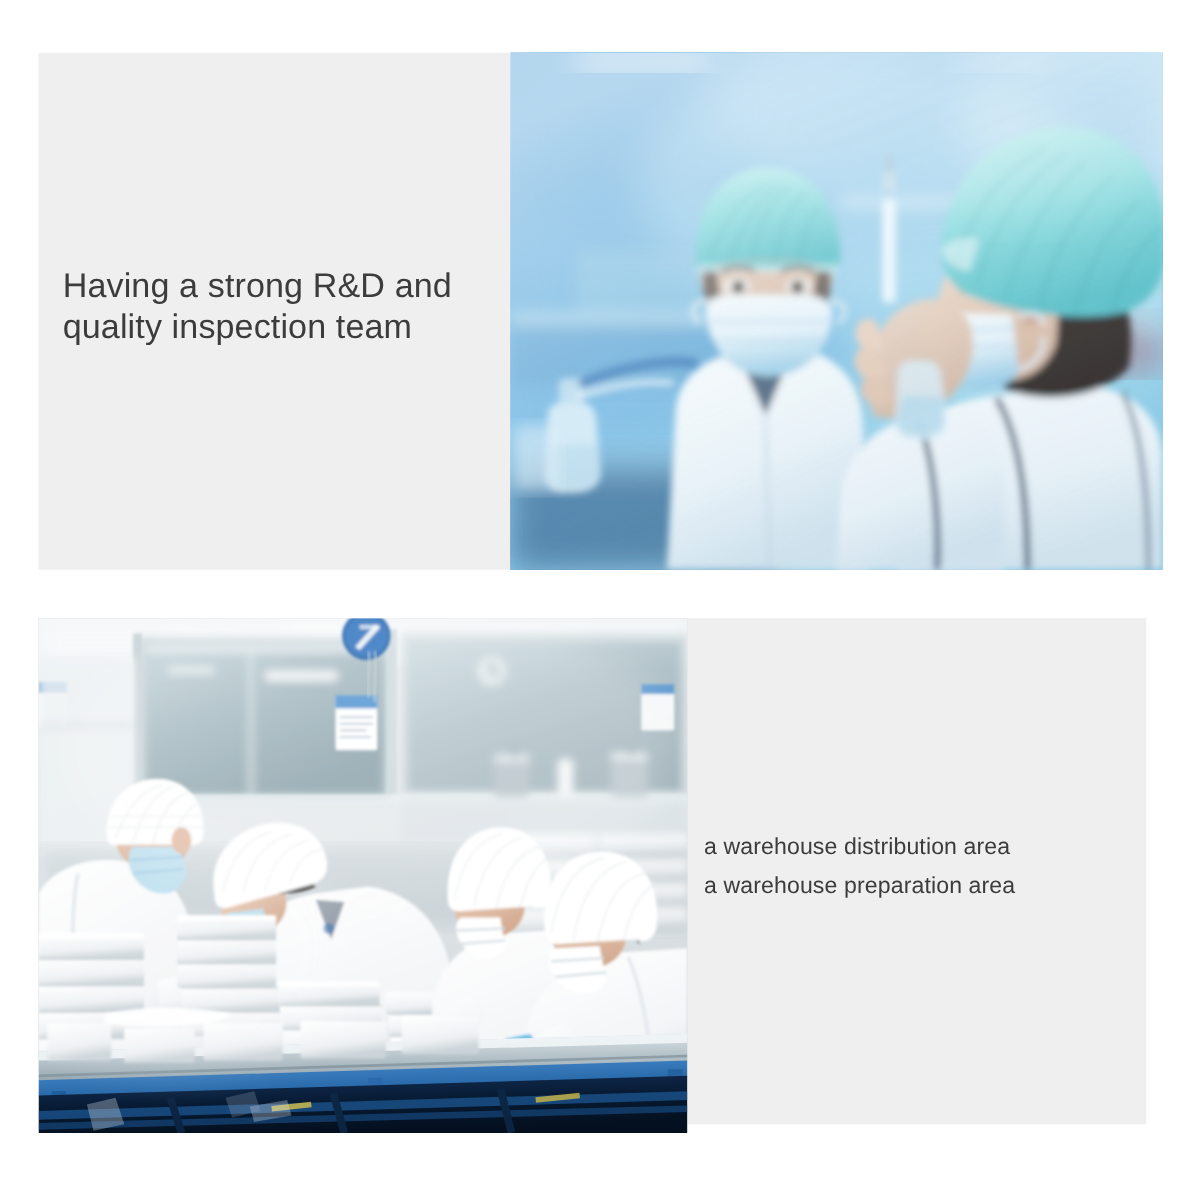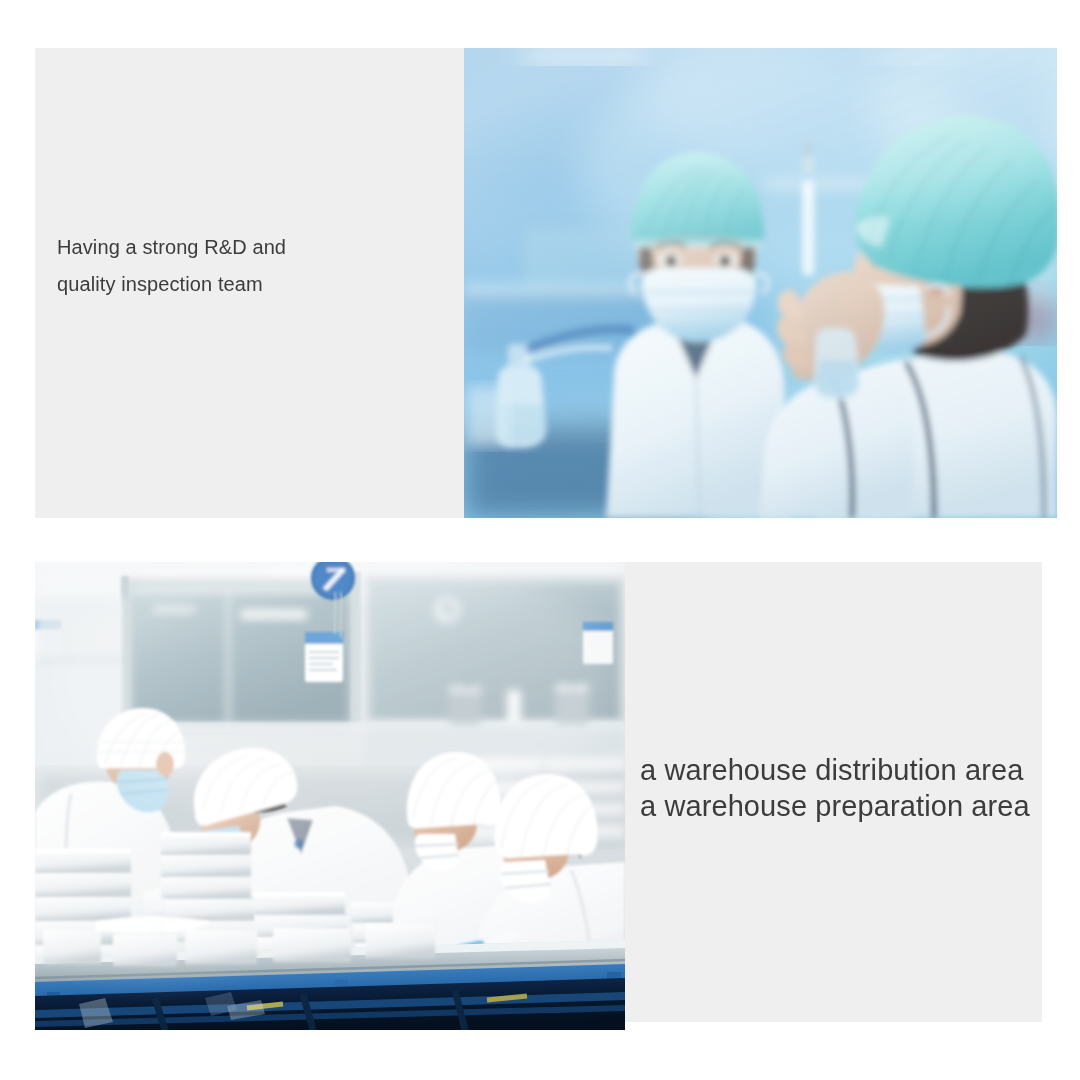--- a/index.html
+++ b/index.html
@@ -21,24 +21,24 @@
     position: absolute;
     left: 35px;
     top: 48px;
     width: 1022px;
     height: 470px;
     background: #efefef;
   }
   .block-top .caption {
     position: absolute;
     left: 22px;
-    top: 181px;
+    top: 193px;
     width: 400px;
     color: #3c3c3c;
-    font-size: 20px;
+    font-size: 31px;
     line-height: 37px;
     font-weight: 300;
     letter-spacing: 0.1px;
     white-space: pre-line;
   }
   .photo-top {
     position: absolute;
     left: 429px;
     top: 0px;
     width: 593px;
@@ -55,21 +55,21 @@
     width: 1007px;
     height: 460px;
     background: #efefef;
   }
   .block-bottom .caption {
     position: absolute;
     left: 605px;
     top: 190px;
     width: 420px;
     color: #3c3c3c;
-    font-size: 29px;
+    font-size: 21px;
     line-height: 36px;
     font-weight: 300;
     letter-spacing: 0.1px;
     white-space: pre-line;
   }
   .photo-bottom {
     position: absolute;
     left: 0px;
     top: 0px;
     width: 590px;

